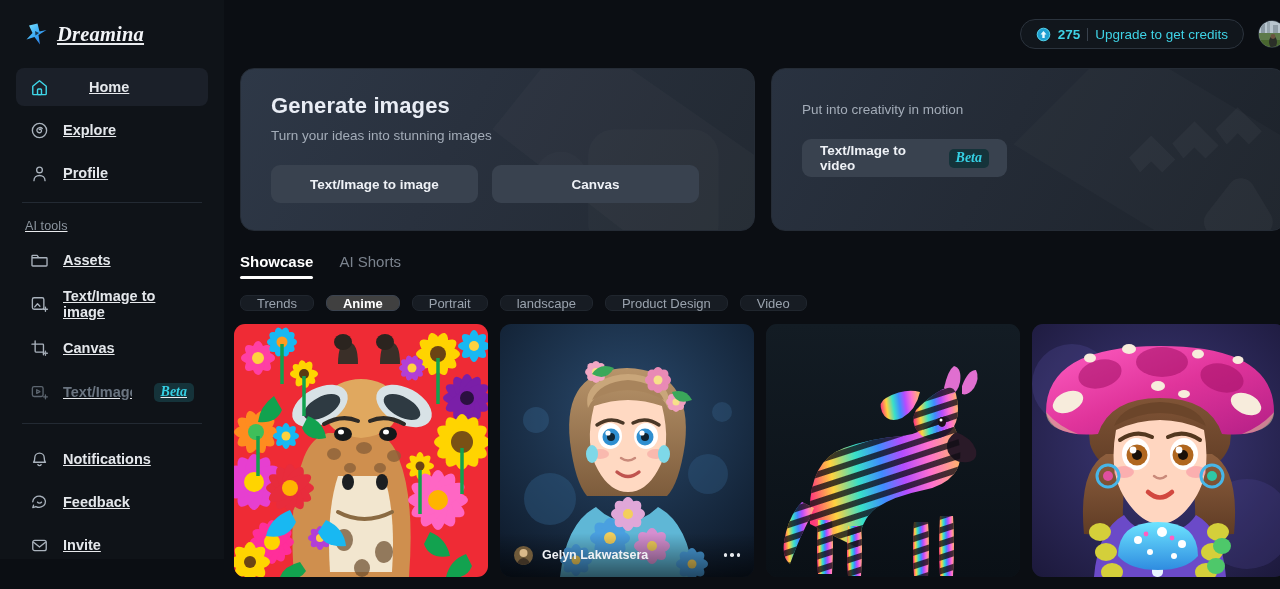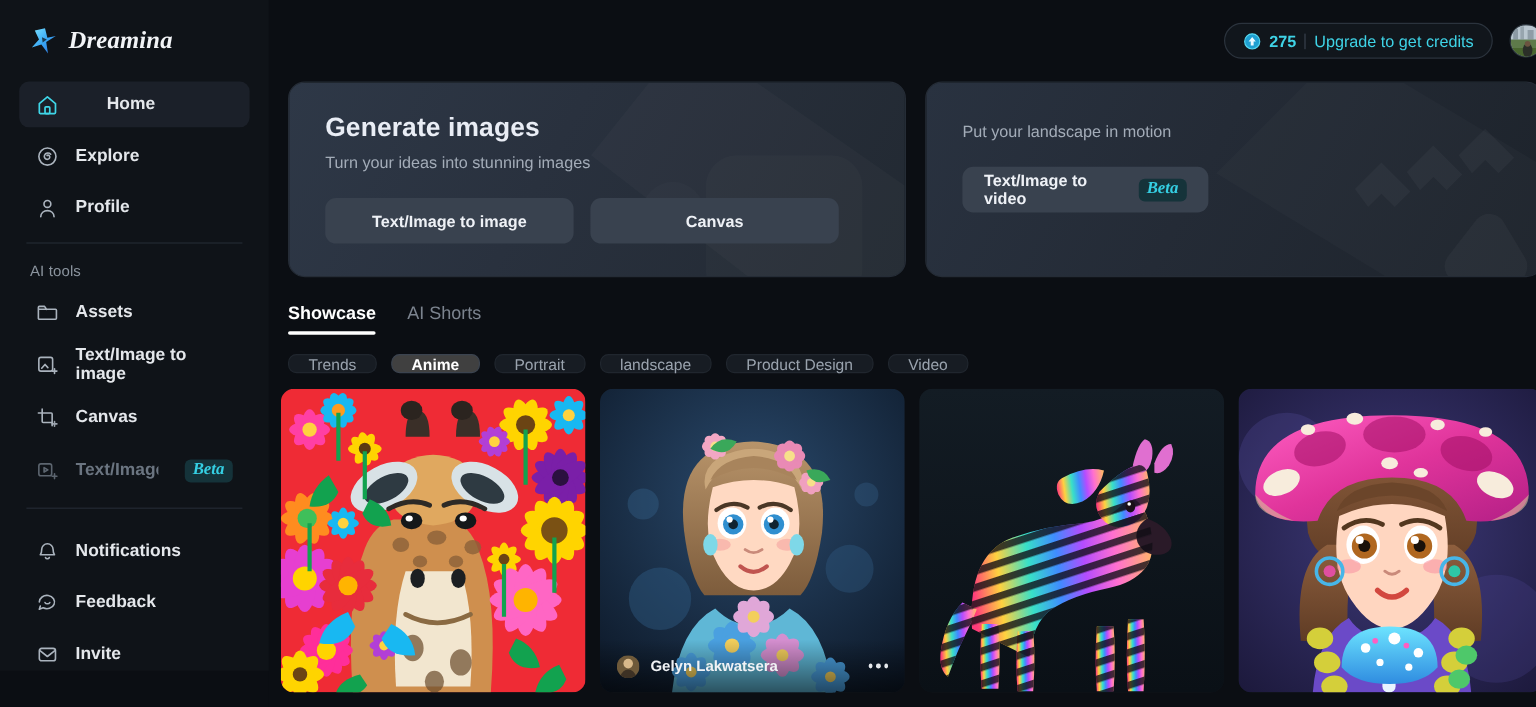--- a/index.html
+++ b/index.html
@@ -13,20 +13,21 @@
   .app { display: flex; width: 1280px; height: 589px; position: relative; }
 
   
   .sidebar {
     width: 224px; height: 559px;
     background: #0f1318;
     flex: 0 0 224px;
     padding: 0 16px;
     position: relative;
     z-index: 5;
+    text-decoration: underline;
   }
   .logo-row {
     height: 68px; display: flex; align-items: center; gap: 9px;
     padding-left: 8px;
   }
   .logo-mark { width: 24px; height: 24px; display: block; }
   .logo-text {
     font-family: "Liberation Serif", serif;
     font-style: italic; font-weight: bold;
     font-size: 20.5px; letter-spacing: .2px;
@@ -312,21 +313,21 @@
       </div>
 
       <div class="banner banner-b">
         <svg class="deco" viewBox="0 0 510 163" preserveAspectRatio="none">
           <path d="M345 -30 L580 110 L470 215 L240 75 Z" fill="#ffffff" opacity="0.02"></path>
           <path d="M355 88 l22-22 l24 24 l-13 13 l-11-11 l-11 11 z" fill="#ffffff" opacity="0.035"></path>
           <path d="M398 74 l22-22 l24 24 l-13 13 l-11-11 l-11 11 z" fill="#ffffff" opacity="0.035"></path>
           <path d="M441 60 l22-22 l24 24 l-13 13 l-11-11 l-11 11 z" fill="#ffffff" opacity="0.035"></path>
           <path d="M443 166 a14 14 0 0 1-11-22 l24-31 a14 14 0 0 1 22 2 l18 30 a14 14 0 0 1-11 21 z" fill="#ffffff" opacity="0.035"></path>
         </svg>
-        <p>Put your landscape in motion</p>
+        <p>Put into creativity in motion</p>
         <div class="banner-btns">
           <div class="bbtn w3">
             <span>Text/Image to video</span>
             <span class="beta-badge">Beta</span>
           </div>
         </div>
       </div>
     </div>
 
     <div class="tabs">

